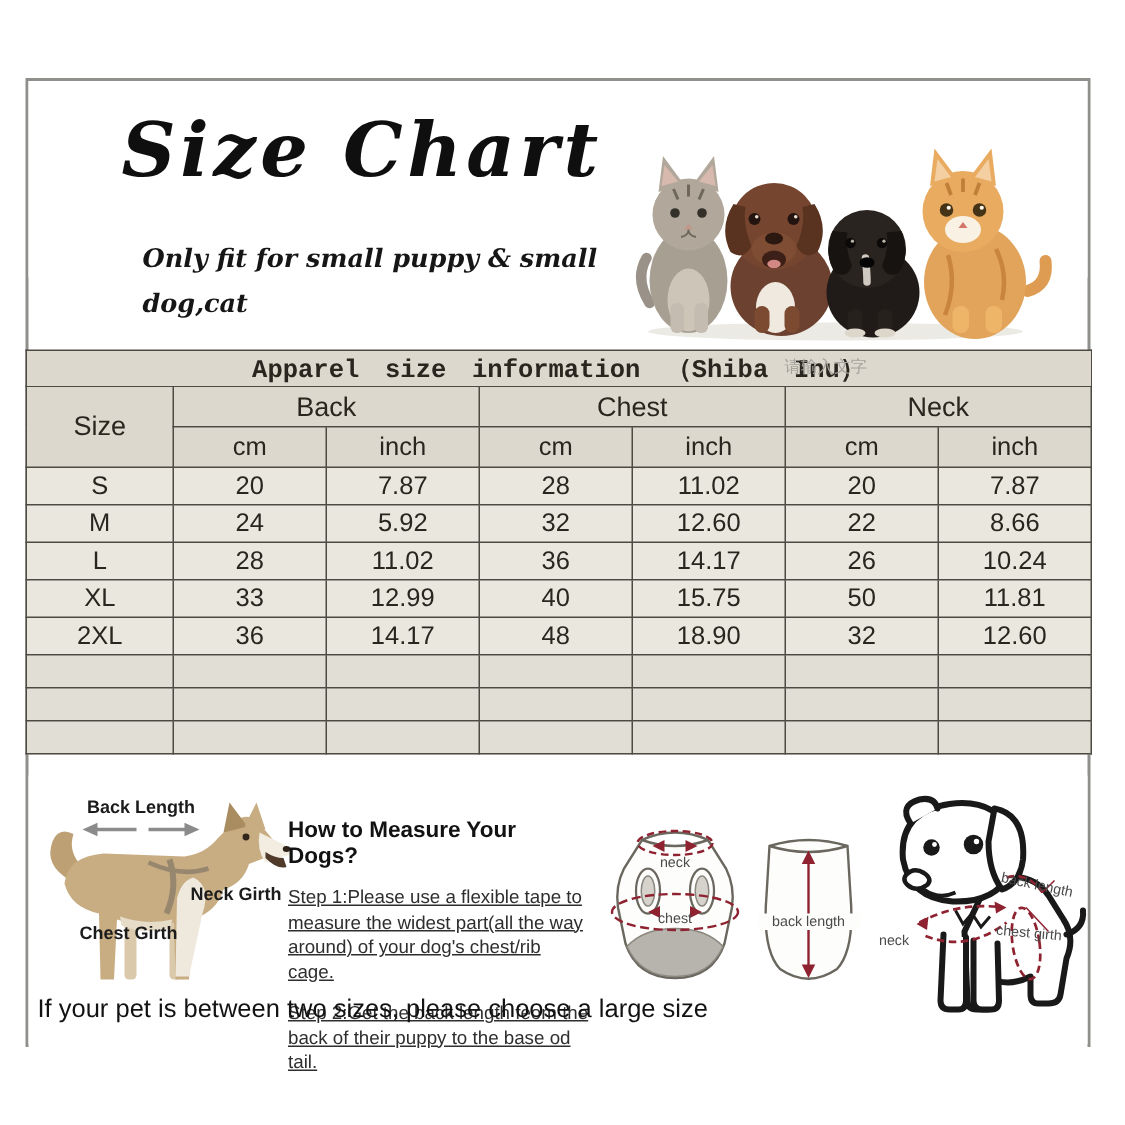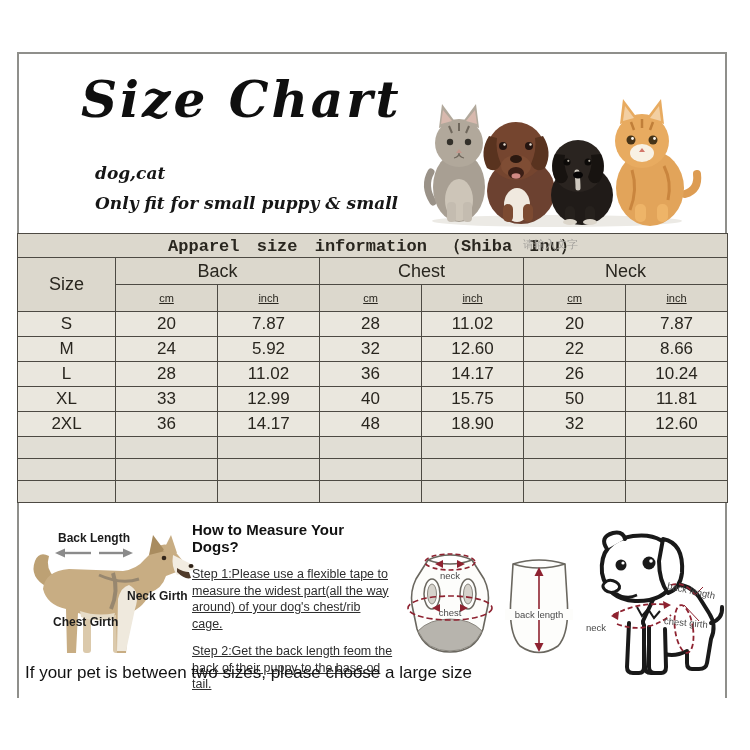--- a/index.html
+++ b/index.html
@@ -49,32 +49,32 @@
     position:relative;
     font-family:Liberation Mono, monospace;
   }
   .watermark{
     position:absolute;left:505px;top:3px;
     font-size:11px;font-weight:normal;word-spacing:0;
     color:var(--watermark-gray);
   }
   .group-row td,.unit-row td{background:var(--table-header-bg);}
   .group-row td{height:27px;font-size:18px;}
-  .unit-row td{height:27px;font-size:11px;text-decoration:underline;}
+  .unit-row td{height:27px;font-size:17px;}
   .size-head{font-size:18px;}
   .data-row td{height:25px;background:var(--table-data-bg);}
   .empty-row td{height:22px;background:var(--table-empty-bg);}
   
   .bottom-section{position:absolute;left:0;top:463px;width:706px;height:212px;background:#fff;}
   .dog-side-svg{position:absolute;left:6px;top:8px;width:175px;height:140px;}
   .diagram-label{position:absolute;font-weight:bold;font-size:12px;color:#1b1b1b;white-space:nowrap;}
   .lbl-back-length{left:30px;top:14px;width:90px;text-align:center;}
   .lbl-neck-girth{left:108px;top:72px;}
   .lbl-chest-girth{left:34px;top:98px;}
-  .measure-text{position:absolute;left:173px;top:4px;width:202px;}
+  .measure-text{position:absolute;left:173px;top:28px;width:202px;}
   .measure-heading{font-size:15px;font-weight:bold;color:#121212;margin:0;}
   .measure-step{font-size:12.5px;line-height:1.32;color:#2e2e2e;margin:11px 0 0 0;text-decoration:underline;}
   .garment-front-svg{position:absolute;left:386px;top:30px;width:90px;height:115px;}
   .garment-back-svg{position:absolute;left:486px;top:32px;width:68px;height:112px;}
   .puppy-svg{position:absolute;left:568px;top:6px;width:140px;height:158px;}
   .small-label{position:absolute;font-size:9.5px;color:#4a4a4a;white-space:nowrap;}
   .lbl-front-neck{left:408px;top:53px;width:46px;text-align:center;}
   .lbl-front-chest{left:408px;top:90px;width:46px;text-align:center;}
   .lbl-back-len-garment{left:486px;top:92px;width:68px;text-align:center;background:#fdfdfb;}
   .lbl-puppy-neck{left:567px;top:105px;}
@@ -86,22 +86,22 @@
   }
 </style>
 </head>
 <body>
 
 <div class="frame">
 
   <div class="top-section">
     <h1 class="main-title">Size Chart</h1>
     <div class="subtitle">
+      <div>Only fit for  small puppy &amp; small</div>
       <div>dog,cat</div>
-      <div>Only fit for  small puppy &amp; small</div>
     </div>
 
     <svg class="pets-photo" viewBox="0 0 290 155" aria-hidden="true">
       <ellipse cx="140" cy="147" rx="125" ry="6" fill="#eceae5"></ellipse>
       <g>
         <path d="M16,128 Q6,112 14,98" stroke="#9a9288" stroke-width="7" fill="none" stroke-linecap="round"></path>
         <ellipse cx="42" cy="113" rx="26" ry="35" fill="#a89f93"></ellipse>
         <ellipse cx="42" cy="126" rx="14" ry="21" fill="#cdc5b8"></ellipse>
         <circle cx="42" cy="69" r="24" fill="#b1a89b"></circle>
         <polygon points="22,54 25,30 39,49" fill="#b1a89b"></polygon>

